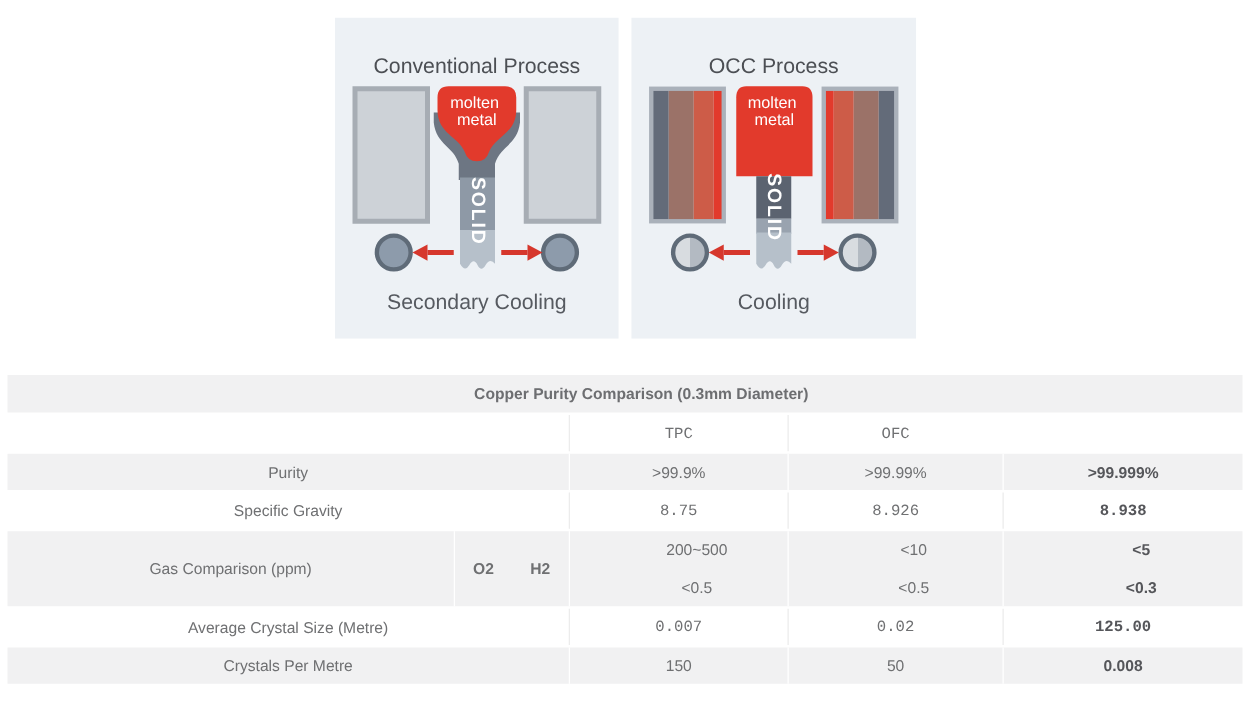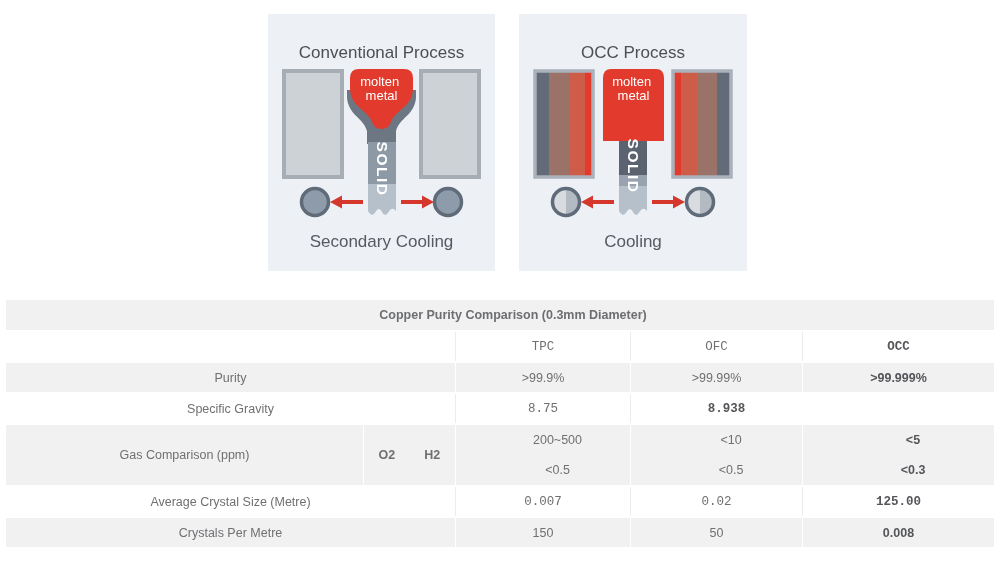--- a/index.html
+++ b/index.html
@@ -1,21 +1,21 @@
 <!DOCTYPE html>
 <html><head>
 <meta charset="utf-8">
 <style>
   html,body{margin:0;padding:0;}
   body{
     width:1000px;height:570px;position:relative;background:#ffffff;
     font-family:"Liberation Sans",sans-serif;overflow:hidden;
   }
   
-  .diagram-row{position:absolute;top:14px;left:268px;display:flex;gap:24px;text-align:right;}
+  .diagram-row{position:absolute;top:14px;left:268px;display:flex;gap:10px;text-align:right;}
   .panel{display:block;}
   
   .cmp-table{position:absolute;top:300px;left:6px;width:988px;font-size:12.5px;color:#6f7072;}
   .t-row{display:flex;align-items:stretch;margin-bottom:2px;}
   .t-row.gray{background:#f1f1f2;}
   .t-row.white{background:#ffffff;}
   .t-row .cell{
     display:flex;align-items:center;justify-content:center;
     box-sizing:border-box;text-align:center;
   }
@@ -131,33 +131,33 @@
 <div class="cmp-table">
 
   <div class="t-row gray h30">
     <div class="cell title-cell">Copper Purity Comparison (0.3mm Diameter)</div>
   </div>
 
   <div class="t-row white h29">
     <div class="cell c-label"></div>
     <div class="cell c-tpc">TPC</div>
     <div class="cell c-ofc">OFC</div>
-    <div class="cell c-occ strong">OCC</div>
   </div>
 
   <div class="t-row gray h29">
     <div class="cell c-label">Purity</div>
     <div class="cell c-tpc">&gt;99.9%</div>
     <div class="cell c-ofc">&gt;99.99%</div>
     <div class="cell c-occ strong">&gt;99.999%</div>
   </div>
 
   <div class="t-row white h29">
     <div class="cell c-label">Specific Gravity</div>
     <div class="cell c-tpc">8.75</div>
+    <div class="cell c-ofc">8.926</div>
     <div class="cell c-occ strong">8.938</div>
   </div>
 
   <div class="t-row gray h60">
     <div class="cell gas-label">Gas Comparison (ppm)</div>
     <div class="cell gas-sub">
       <div class="half">O2</div>
       <div class="half">H2</div>
     </div>
     <div class="cell c-tpc gas-col">

